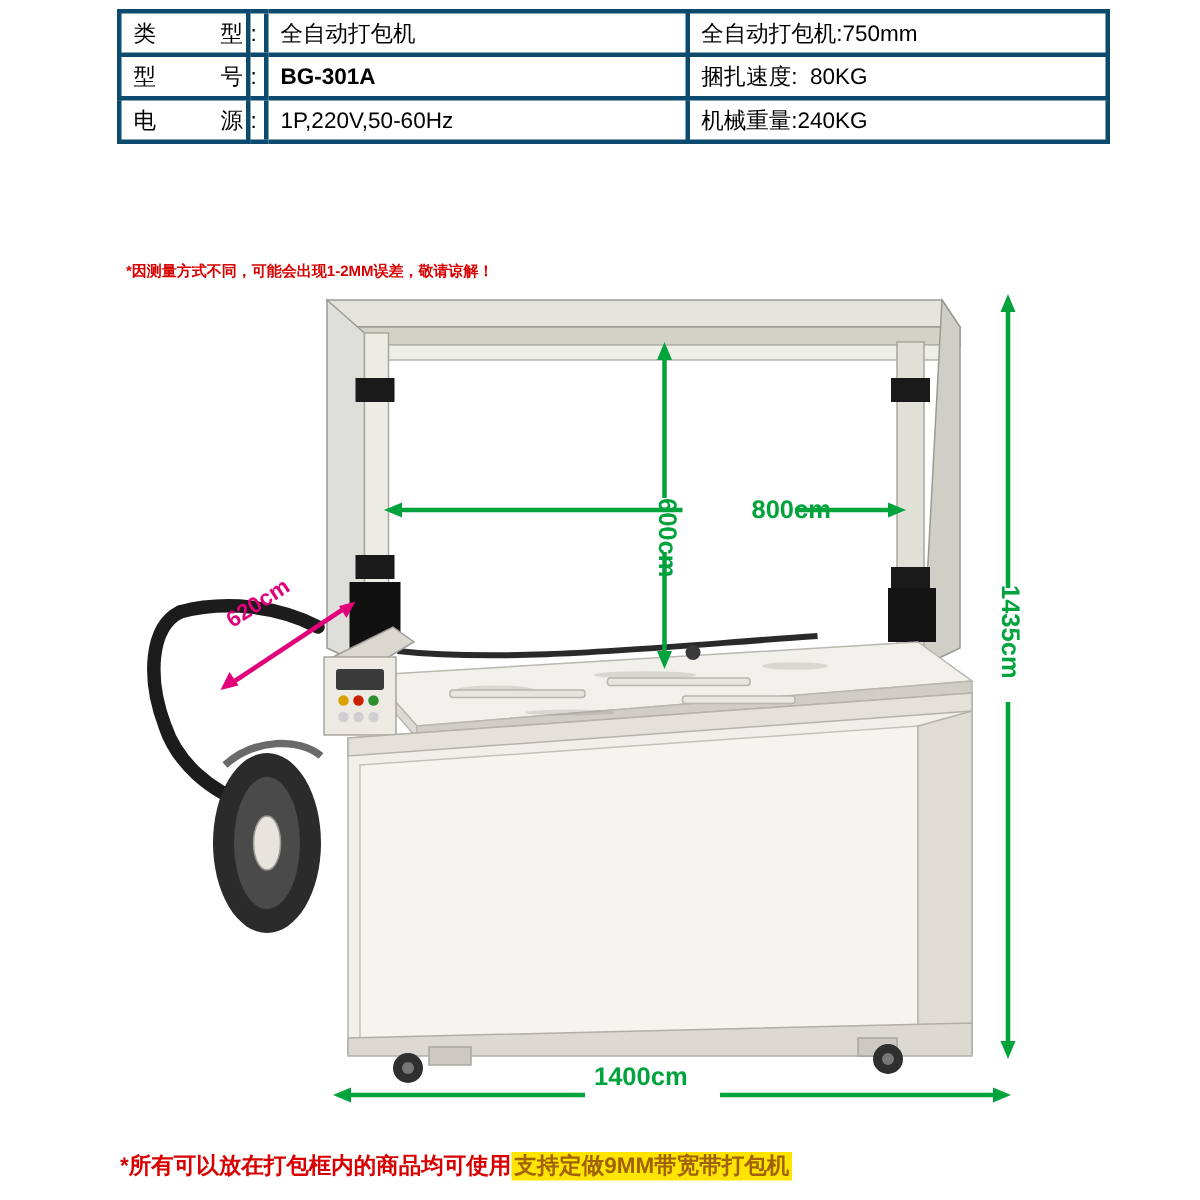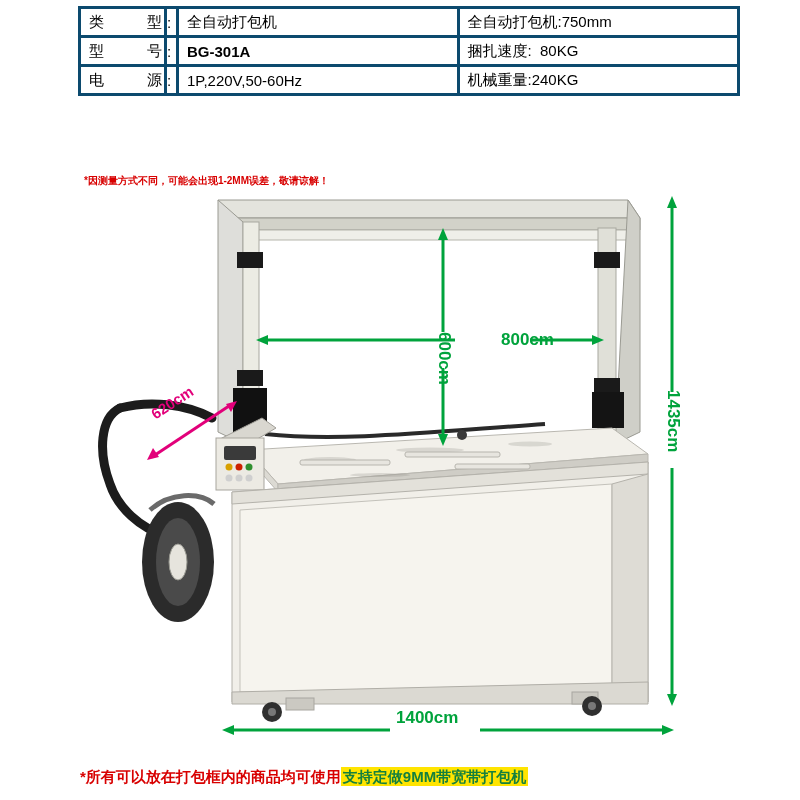--- a/index.html
+++ b/index.html
@@ -94,21 +94,21 @@
     position: absolute;
     left: 80px;
     top: 768px;
     font-size: 15px;
     font-weight: bold;
     color: #d80000;
     white-space: nowrap;
   }
   .note-bottom .hl {
     background: #ffe400;
-    color: #15803d;
+    color: #a16207;
     padding: 1px 2px;
   }
 </style>
 </head>
 <body>
 
 <table class="spec-table">
   <tbody>
     <tr>
       <td class="label">类  型</td>

